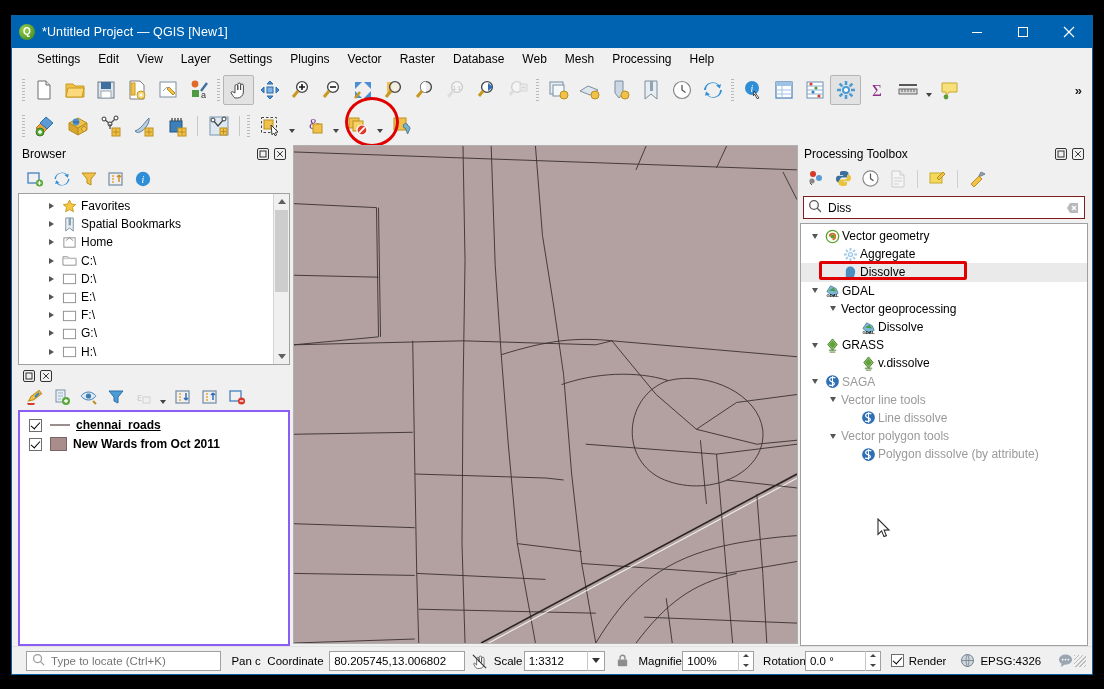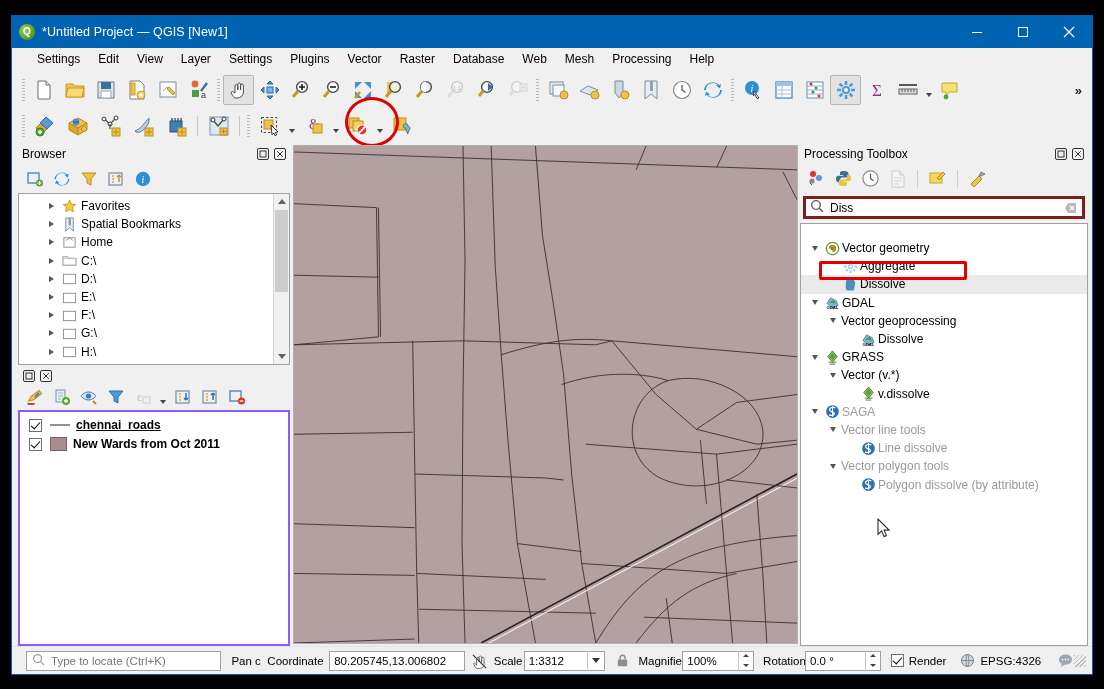--- a/index.html
+++ b/index.html
@@ -113,21 +113,21 @@
   .chk:after{content:"";width:4px;height:8px;border:solid #000;border-width:0 1.6px 1.6px 0;transform:rotate(42deg);margin-bottom:2px;}
   .swatch-line{ width:20px;height:12px;display:flex;align-items:center;margin-right:6px;}
   .swatch-line i{ display:block;width:20px;height:2px;background:#9a8f8f;}
   .swatch-poly{ width:17px;height:14px;background:#a98d8d;border:1px solid #7a6565;margin-right:6px;}
   .lname{ font-weight:bold; font-size:12px;}
   .lname.u{ text-decoration:underline; }
 
   
   .searchwrap{ padding:3px 3px 4px 3px;}
   .searchbox{
-    height:23px;background:#fff;border:3px solid #7f1d1d;display:flex;align-items:center;
+    height:23px;background:#fff;border:1px solid #7f1d1d;display:flex;align-items:center;
     padding:0 4px; gap:6px;
   }
   .searchbox input{ border:0;outline:0;font-size:12px;flex:1;font-family:"Liberation Sans",sans-serif;background:transparent;}
   .clearbtn{ width:14px;height:14px;}
 
   
   .ptree{ flex:1;min-height:0;background:#fff;border:1px solid #a0a0a0;position:relative;overflow:hidden;font-size:12px;}
   .prow{ display:flex;align-items:center;height:18.2px;white-space:nowrap;}
   .prow.sel{ background:#eaeaea; }
   .prow .pi{ width:19px;display:flex;align-items:center;justify-content:center;}
@@ -915,21 +915,21 @@
           <span class="clearbtn">
             <svg width="14" height="14" viewBox="0 0 14 14">
                 <path d="M4 2h8v10H4L1 7z" fill="#b9b9b9"></path>
                 <path d="M6 5l4 4M10 5l-4 4" stroke="#fff" stroke-width="1.2"></path>
               </svg>
           </span>
         </div>
       </div>
 
       <div class="ptree">
-        <div style="padding-top:15px;">
+        <div style="padding-top:3px;">
 
           <div class="prow" style="padding-left:6px;">
             <span class="twist d" style="width:16px;display:flex;align-items:center;justify-content:center;"></span>
             <span class="pi">
               <svg width="15" height="15" viewBox="0 0 16 16">
                   <circle cx="8" cy="8" r="6.6" fill="#fff" stroke="#5aa02c" stroke-width="1.4"></circle>
                   <path d="M5 8a3 3 0 1 1 3 3" fill="none" stroke="#e06a2b" stroke-width="1.8"></path>
                   <circle cx="8" cy="8" r="2.2" fill="#5aa02c"></circle>
                 </svg>
             </span>
@@ -993,24 +993,20 @@
             <span class="pi">
               <svg width="15" height="15" viewBox="0 0 16 16">
                   <path d="M8 1 L13 7 L8 13 L3 7 Z" fill="#8fc76a" stroke="#4b7c2c"></path>
                   <path d="M8 3 L11.4 7 L8 11 L4.6 7 Z" fill="#5fa03c"></path>
                   <path d="M4 13h8M5 15h6" stroke="#4b7c2c" stroke-width="1"></path>
                 </svg>
             </span>
             <span>GRASS</span>
           </div>
 
-          <div class="prow" style="padding-left:24px;">
-            <span class="twist d" style="width:16px;display:flex;align-items:center;justify-content:center;"></span>
-            <span>Vector (v.*)</span>
-          </div>
 
           <div class="prow" style="padding-left:58px;">
             <span class="pi">
               <svg width="15" height="15" viewBox="0 0 16 16">
                   <path d="M8 1 L13 7 L8 13 L3 7 Z" fill="#8fc76a" stroke="#4b7c2c"></path>
                   <path d="M8 3 L11.4 7 L8 11 L4.6 7 Z" fill="#5fa03c"></path>
                   <path d="M4 13h8M5 15h6" stroke="#4b7c2c" stroke-width="1"></path>
                 </svg>
             </span>
             <span>v.dissolve</span>

